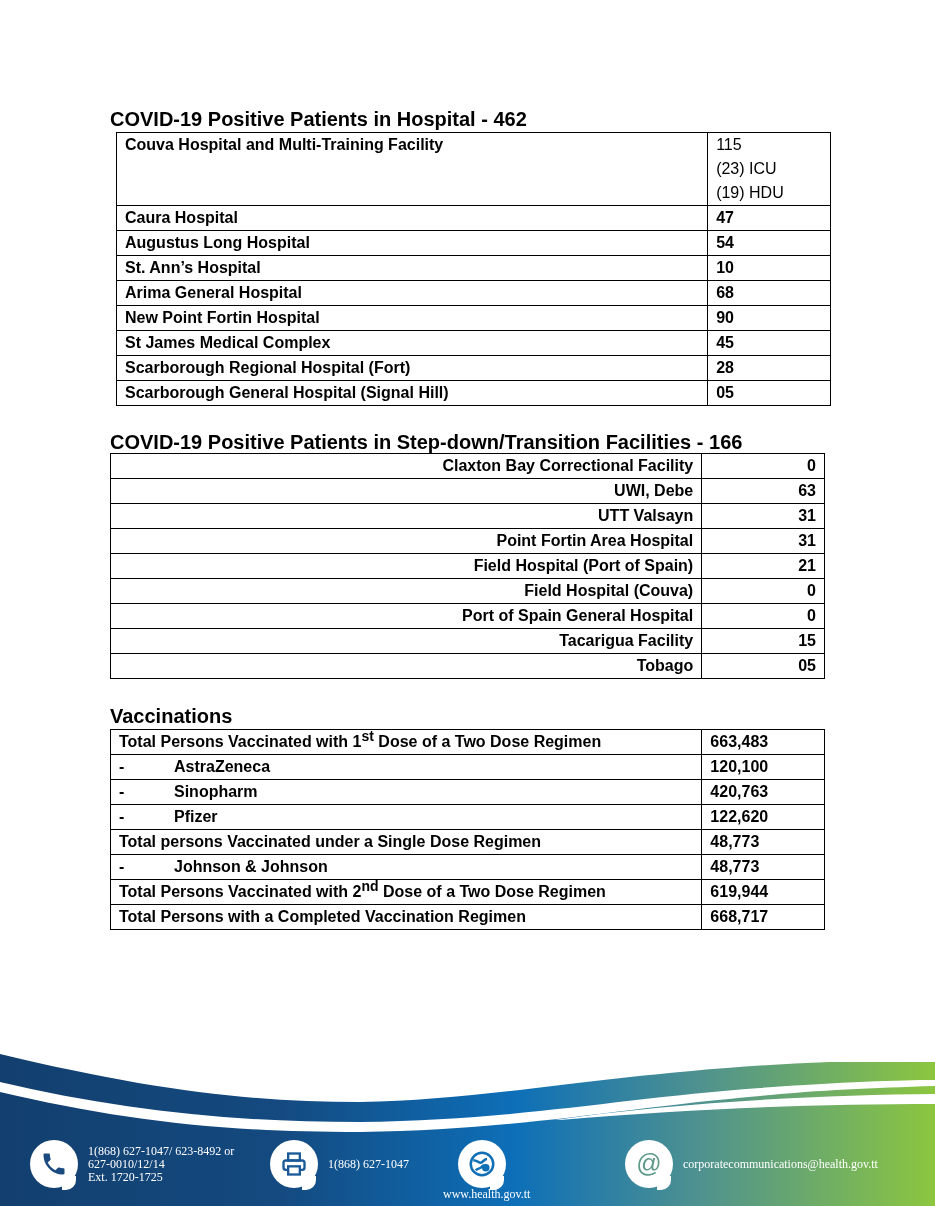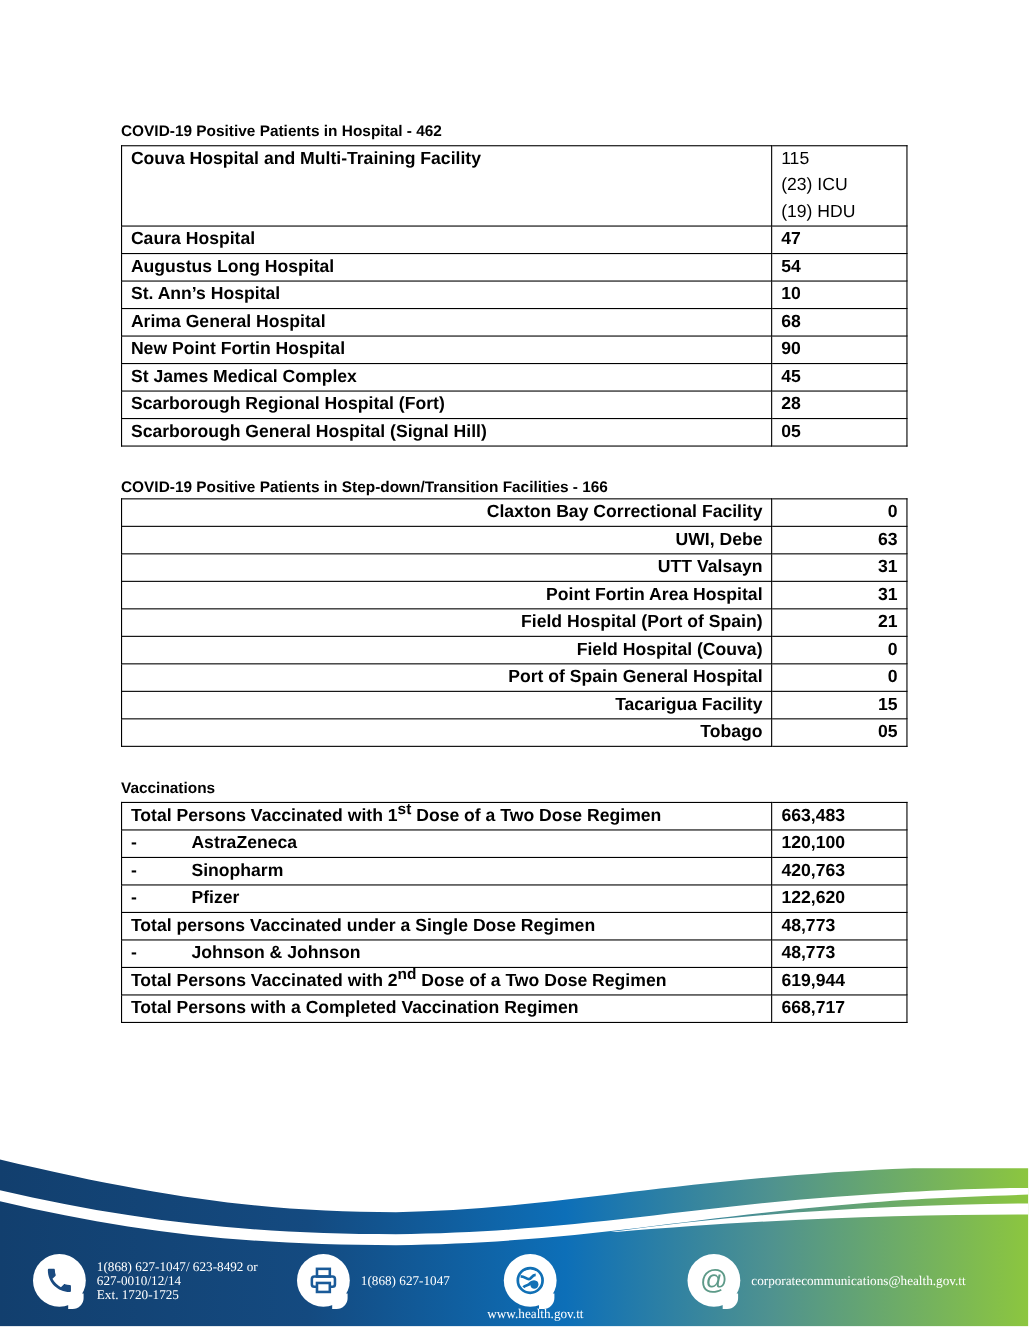--- a/index.html
+++ b/index.html
@@ -1,38 +1,38 @@
 <!DOCTYPE html>
 <html><head>
 <meta charset="utf-8">
 <style>
   html, body { margin:0; padding:0; background:#ffffff; }
   body { width:935px; height:1206px; position:relative; overflow:hidden;
          font-family:"Liberation Sans", sans-serif; color:#000; }
-  .section-title { position:absolute; left:110px; font-weight:bold; font-size:14px; line-height:18px; white-space:nowrap; }
+  .section-title { position:absolute; left:110px; font-weight:bold; font-size:20px; line-height:18px; white-space:nowrap; }
   table.data { position:absolute; left:110px; width:715px; border-collapse:collapse; font-size:16px; }
   table.data td { border:1px solid #000; padding:0 8px; height:24px; line-height:24px; vertical-align:top; font-weight:bold; white-space:nowrap; }
   table.data td.val { width:106px; padding-left:8px; }
   table.data td.label { width:575px; }
   td.multi { line-height:25px; font-weight:normal !important; }
   td.multi div { font-weight:normal; }
   .sub { padding-left:28px; }
   .sub .dash { display:inline-block; width:55px; }
   sup { font-size:14px; line-height:0; vertical-align:6px; }
   #footer { position:absolute; left:0; top:1040px; width:935px; height:166px; }
   .contact { position:absolute; display:flex; align-items:center; color:#fff; font-family:"Liberation Serif", serif; font-size:12px; line-height:13px; }
   .badge { width:48px; height:48px; border-radius:50%; background:#fff; display:flex; align-items:center; justify-content:center; margin-right:10px; position:relative; }
   .badge::after { content:""; position:absolute; right:2px; bottom:-2px; width:14px; height:14px; background:#fff; border-radius:0 0 10px 0; }
   .badge svg { position:relative; z-index:1; }
 </style>
 </head>
 <body>
 
 <div class="section-title" style="top:110px;">COVID-19 Positive Patients in Hospital - 462</div>
-<table class="data" style="top:132px;">
+<table class="data" style="top:132px;margin-left:6px;">
   <tbody>
     <tr>
       <td class="label">Couva Hospital and Multi-Training Facility</td>
       <td class="val multi">
         <div>115</div>
         <div>(23) ICU</div>
         <div>(19) HDU</div>
       </td>
     </tr>
     <tr>

